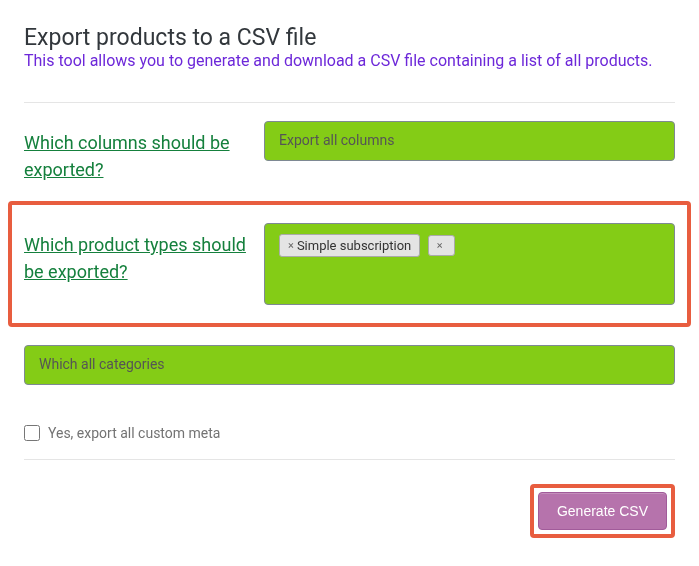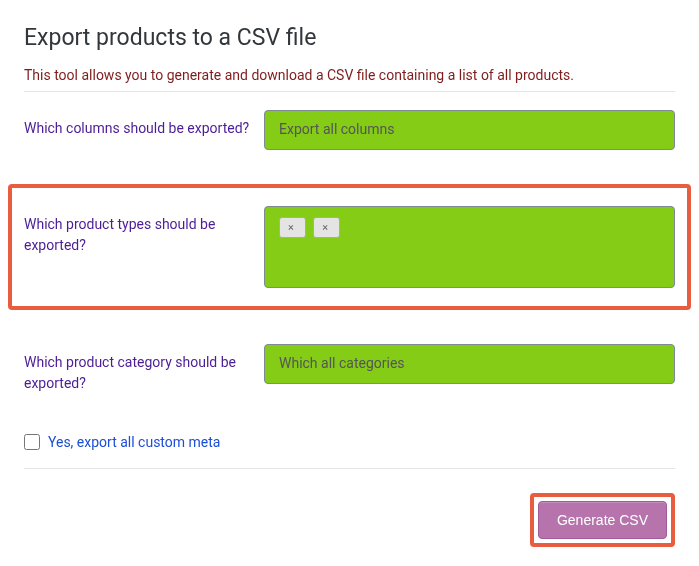--- a/index.html
+++ b/index.html
@@ -9,51 +9,52 @@
       background: #fff;
       color: #333;
     }
     .container {
       padding: 24px 24px 24px 24px;
     }
     h1 {
       font-size: 23px;
       font-weight: 400;
       color: #32373c;
-      margin-bottom: 16px;
+      margin-bottom: 0;
     }
     .description {
-      font-size: 14px;
-      color: #7f1d1d;
-      margin-bottom: 8px;
+      font-size: 16px;
+      color: #6d28d9;
+      margin-bottom: 32px;
     }
     .form-section {
       border-top: 1px solid #e5e5e5;
       border-bottom: 1px solid #e5e5e5;
       padding: 0;
     }
     .form-row {
       display: flex;
       align-items: flex-start;
       padding: 18px 0;
     }
     .form-row.highlighted {
       border: 4px solid #e85d3f;
       border-radius: 4px;
-      margin: 16px -16px;
+      margin: 0 -16px;
       padding: 18px 12px;
     }
     .form-label {
       width: 240px;
       flex-shrink: 0;
-      font-size: 14px;
-      color: #4c1d95;
+      font-size: 18px;
+      color: #15803d;
       line-height: 1.5;
       padding-top: 8px;
       padding-right: 8px;
+      text-decoration: underline;
     }
     .form-control {
       flex: 1;
     }
     .select-box {
       width: 100%;
       border: 1px solid #7e8993;
       border-radius: 4px;
       padding: 10px 14px;
       font-size: 14px;
@@ -89,21 +90,21 @@
       padding-top: 4px;
     }
     .checkbox-input {
       width: 16px;
       height: 16px;
       margin-right: 8px;
       cursor: pointer;
     }
     .checkbox-label {
       font-size: 14px;
-      color: #1d4ed8;
+      color: #737373;
     }
     .button-row {
       display: flex;
       justify-content: flex-end;
       padding: 24px 0 0 0;
     }
     .button-highlight {
       border: 4px solid #e85d3f;
       border-radius: 4px;
       padding: 4px;
@@ -135,30 +136,30 @@
         <div class="select-box">Export all columns</div>
       </div>
     </div>
 
     <div class="form-row highlighted">
       <div class="form-label">Which product types should be exported?</div>
       <div class="form-control">
         <div class="select-box tall">
           <span class="tag">
             <span class="tag-remove">×</span>
+            <span>Simple subscription</span>
           </span>
           <span class="tag">
             <span class="tag-remove">×</span>
           </span>
         </div>
       </div>
     </div>
 
     <div class="form-row">
-      <div class="form-label">Which product category should be exported?</div>
       <div class="form-control">
         <div class="select-box">Which all categories</div>
       </div>
     </div>
 
     <div class="form-row">
       <div class="form-control">
         <div class="checkbox-row">
           <input type="checkbox" class="checkbox-input" style="">
           <span class="checkbox-label">Yes, export all custom meta</span>

